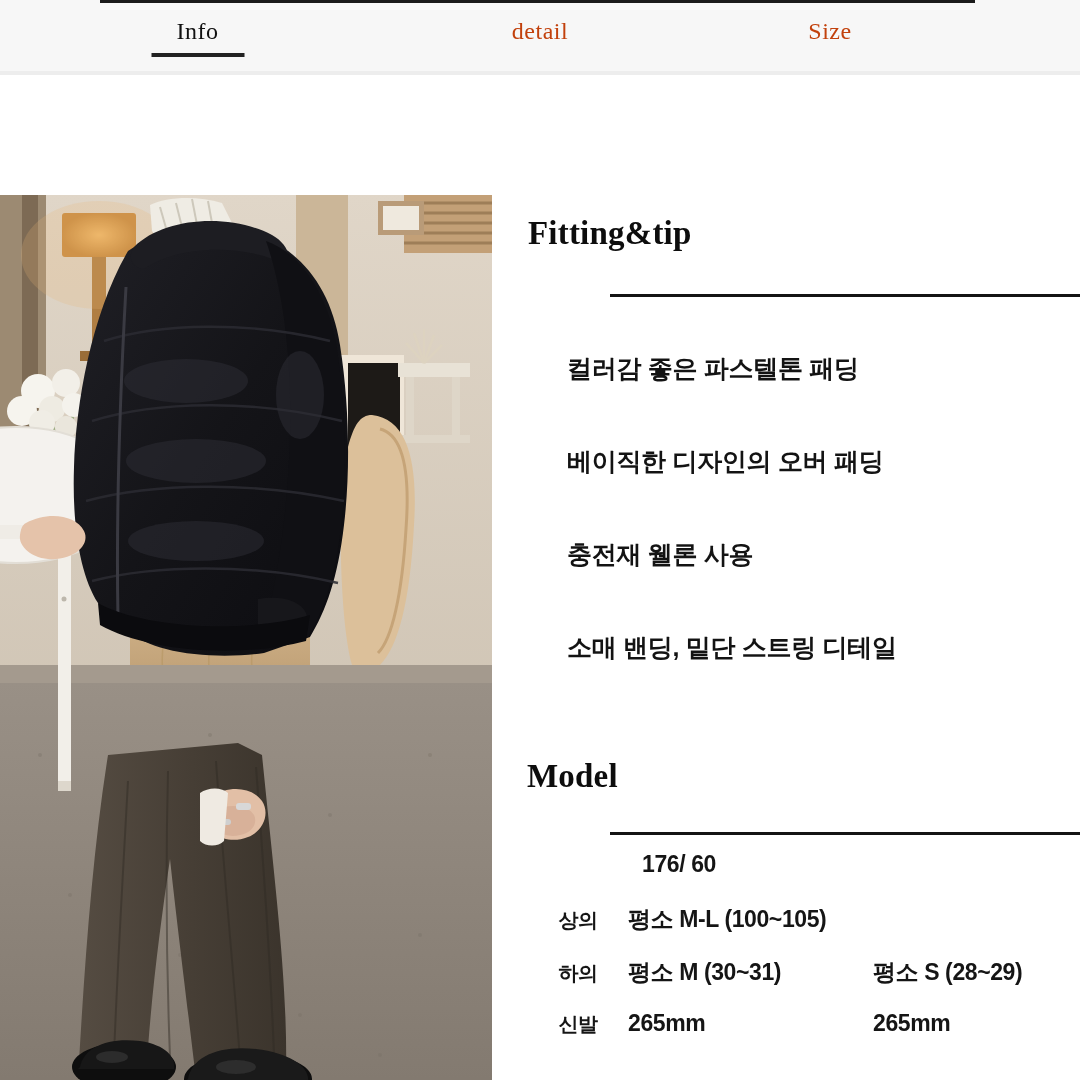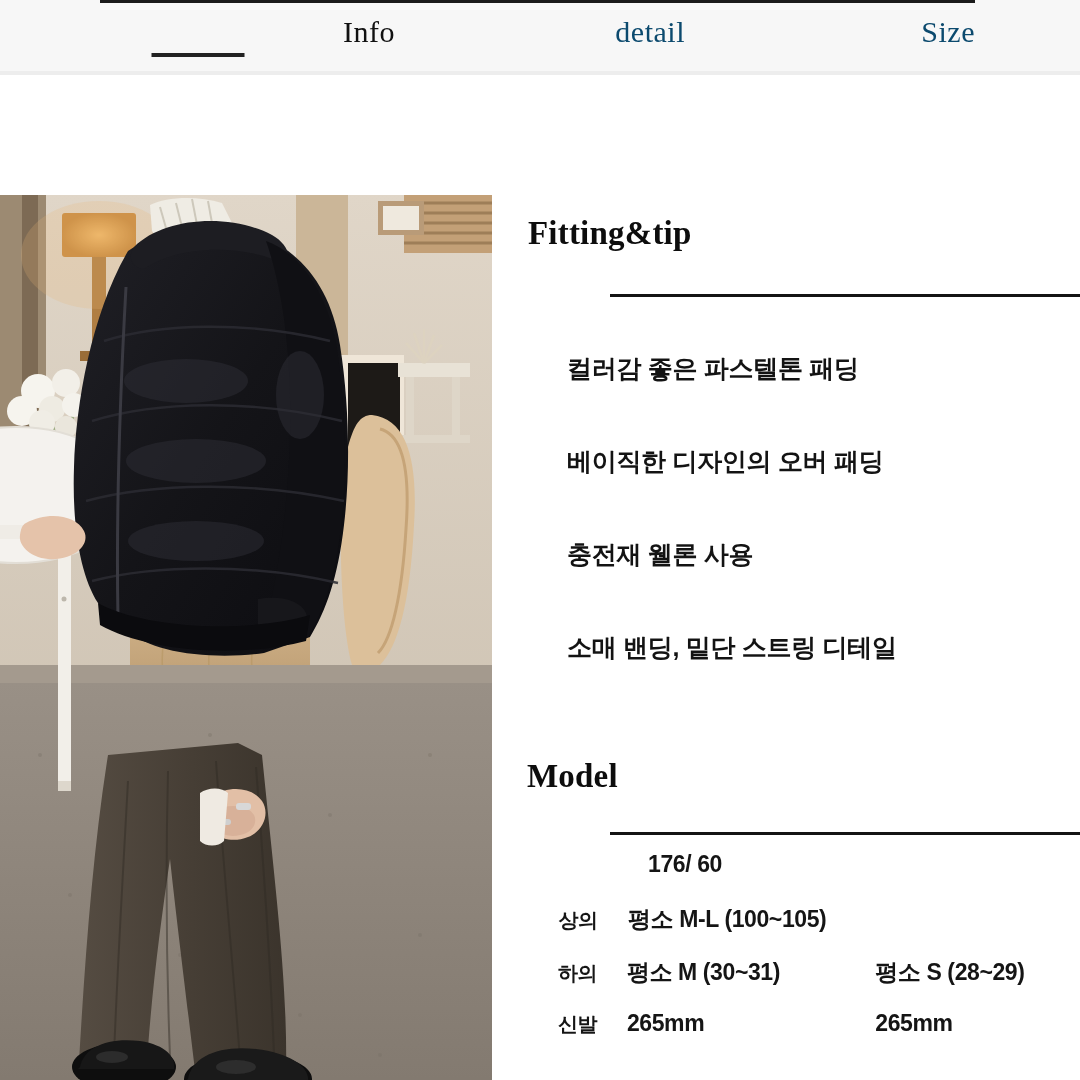--- a/index.html
+++ b/index.html
@@ -23,31 +23,31 @@
   .tabbar-bottomline{
     position:absolute; left:0; top:71px; width:1080px; height:4px;
     background:#ededed;
   }
   .tabs{
     position:absolute; left:0; top:0; width:1080px; height:71px;
     display:flex;
   }
   .tab{
     flex:0 0 auto; position:relative;
-    display:flex; align-items:center; justify-content:flex-end;
+    display:flex; align-items:center; justify-content:center;
     height:71px;
     font-family:"Liberation Serif", serif;
-    font-size:30px;
+    font-size:24px;
     letter-spacing:0.5px;
   }
   .tab-info   { width:395px; }
   .tab-detail { width:290px; }
   .tab-size   { width:290px; }
   .tab.active { color:#111111; }
-  .tab.inactive { color:#0c4a6e; }
+  .tab.inactive { color:#c2410c; }
   .tab .tab-label{ position:relative; top:-4px; }
   .tab-underline{
     position:absolute; left:50%; transform:translateX(-50%);
     bottom:14px; width:93px; height:4px; background:#222;
   }
 
   
   .main{ position:absolute; left:0; top:75px; width:1080px; height:1005px; }
 
   
@@ -96,21 +96,20 @@
     width:100px; font-size:20px; font-weight:700; color:#151515;
     text-align:center; letter-spacing:-0.5px;
   }
   .mcell-a{
     width:245px; font-size:23px; font-weight:700; color:#151515;
     letter-spacing:-0.4px;
   }
   .mcell-b{
     width:207px; font-size:23px; font-weight:700; color:#151515;
     letter-spacing:-0.4px;
-    margin-left:6px;
   }
   .mrow-head .mcell-a,
   .mrow-head .mcell-b{ font-weight:700; }
   .mrow-head .mcell-a{ padding-left:42px; }
   .mrow-head .mcell-b{ padding-left:14px; }
 </style>
 </head>
 <body>
 
 <div class="page">

